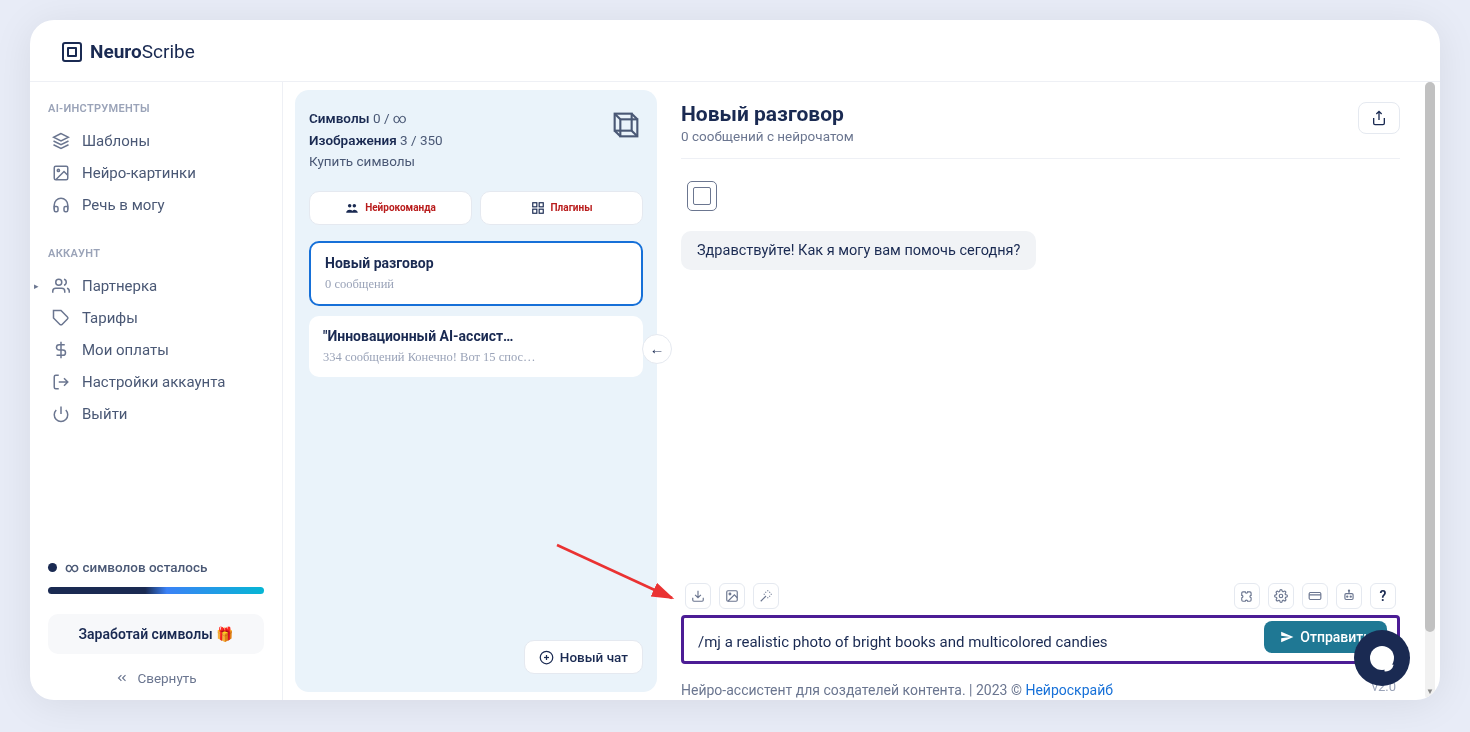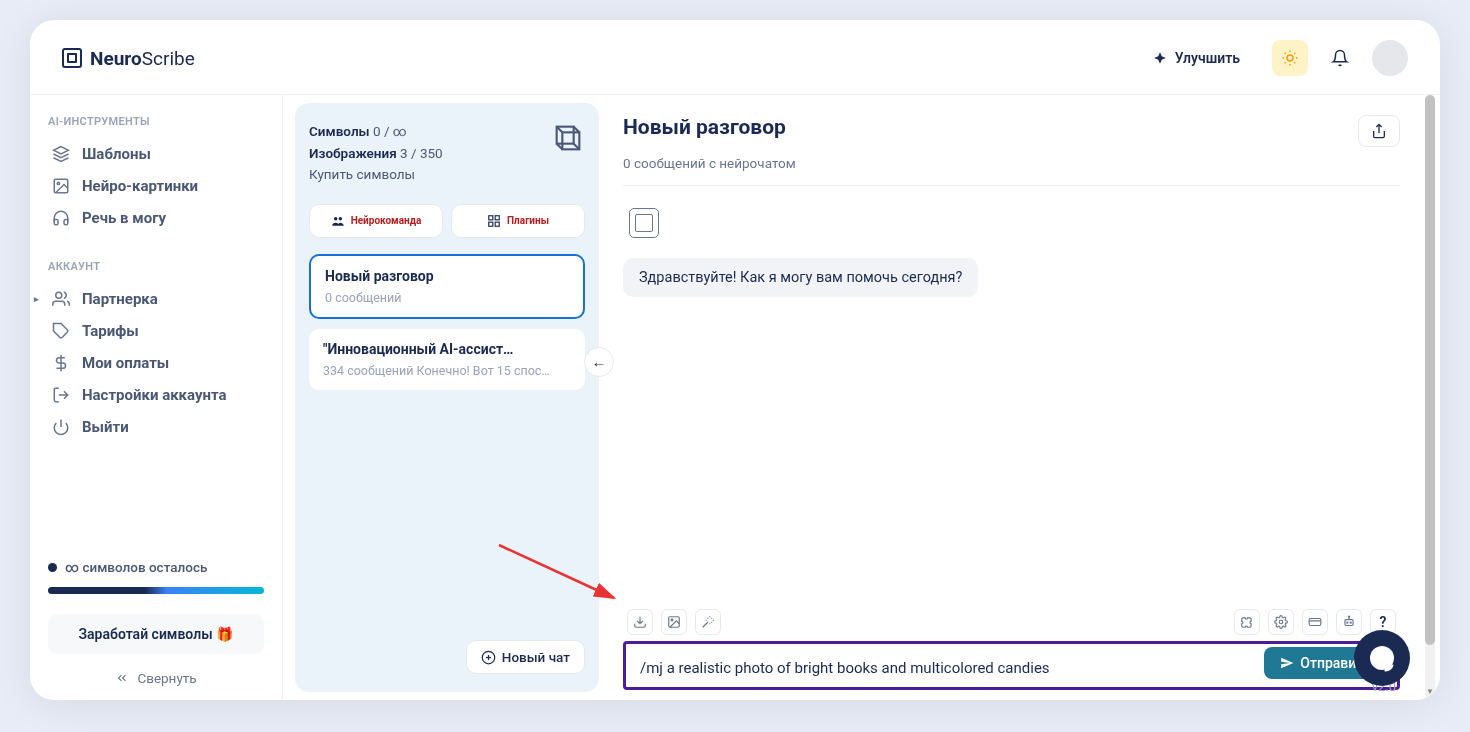--- a/index.html
+++ b/index.html
@@ -21,54 +21,54 @@
 
 
 .body { display: flex; flex: 1; min-height: 0; position: relative; }
 .scroll-track { position: absolute; right: 5px; top: 0; bottom: 0; width: 10px; background: #f1f1f1; border-radius: 5px; }
 .scroll-thumb { position: absolute; right: 5px; top: 0; width: 10px; height: 550px; background: #c1c1c1; border-radius: 5px; }
 .scroll-arrow { position: absolute; right: 5px; width: 10px; height: 14px; display: flex; align-items: center; justify-content: center; color: #888; font-size: 8px; }
 
 
 .sidebar { width: 253px; border-right: 1px solid #eef0f5; padding: 20px 18px 14px; display: flex; flex-direction: column; }
 .section-label { font-size: 11px; font-weight: 600; color: #9aa3b8; letter-spacing: 0.3px; margin-bottom: 10px; }
-.nav-item { display: flex; align-items: center; gap: 12px; padding: 7px 4px; font-size: 15px; color: #4a5875; cursor: pointer; font-weight: 700; position: relative; }
+.nav-item { display: flex; align-items: center; gap: 12px; padding: 7px 4px; font-size: 15px; color: #4a5875; cursor: pointer; font-weight: 400; position: relative; }
 .nav-item.active { color: #1670d8; }
 .nav-item .icon { width: 18px; height: 18px; display: inline-flex; align-items: center; justify-content: center; color: #6b7690; }
 .nav-item.active .icon { color: #1670d8; }
 .acc-sect { margin-top: 26px; }
 .expand-caret { position: absolute; left: -14px; font-size: 9px; color: #6b7690; }
 .credits-bar { margin-top: auto; }
 .credits-row { display: flex; align-items: center; gap: 8px; font-size: 13.5px; color: #4a5875; font-weight: 500; }
 .dot { width: 9px; height: 9px; border-radius: 50%; background: #1a2a52; }
 .progress { height: 7px; background: linear-gradient(90deg, #1a2a52 0%, #1a2a52 45%, #3b82f6 55%, #06b6d4 100%); border-radius: 4px; margin-top: 12px; }
 .earn-btn { margin-top: 20px; background: #f7f8fa; border: none; border-radius: 10px; padding: 12px 20px; font-size: 14px; font-weight: 600; color: #1a2a52; width: 100%; cursor: pointer; }
 .collapse { display: flex; align-items: center; gap: 8px; font-size: 13.5px; color: #6b7690; margin-top: 16px; cursor: pointer; justify-content: center; }
 
 
-.midpanel { width: 304px; background: #eaf3fa; border-radius: 14px; margin: 8px 0 8px 12px; padding: 18px 14px; display: flex; flex-direction: column; position: relative; }
+.midpanel { width: 362px; background: #eaf3fa; border-radius: 14px; margin: 8px 0 8px 12px; padding: 18px 14px; display: flex; flex-direction: column; position: relative; }
 .usage-card { display: flex; justify-content: space-between; align-items: flex-start; margin-bottom: 18px; }
 .usage-text { font-size: 13.5px; color: #4a5875; line-height: 1.6; }
 .usage-text b { font-weight: 600; color: #1a2a52; }
 .usage-text .link { color: #4a5875; }
 .cube-icon { width: 34px; height: 34px; color: #4a5875; }
 .mid-tabs { display: flex; gap: 8px; margin-bottom: 16px; }
 .mid-tab { flex: 1; background: #fff; border: 1px solid #e5e9f0; border-radius: 10px; padding: 9px 8px; font-size: 10px; color: #b91c1c; display: flex; align-items: center; justify-content: center; gap: 6px; cursor: pointer; font-weight: 700; }
 .chat-card { background: #fff; border-radius: 10px; padding: 12px 14px; margin-bottom: 10px; cursor: pointer; }
 .chat-card.active { border: 2px solid #1670d8; }
 .chat-title { font-size: 14px; font-weight: 700; color: #1a2a52; margin-bottom: 6px; white-space: nowrap; overflow: hidden; text-overflow: ellipsis; }
-.chat-sub { font-size: 12.5px; color: #9aa3b8; white-space: nowrap; overflow: hidden; text-overflow: ellipsis; }
+.chat-sub { font-size: 12.5px; color: #9aa3b8; white-space: nowrap; overflow: hidden; text-overflow: ellipsis; font-family: Liberation Serif, serif; }
 .new-chat-btn { margin-top: auto; align-self: flex-end; background: #fff; border: 1px solid #e5e9f0; border-radius: 10px; padding: 8px 14px; font-size: 13.5px; color: #1a2a52; display: flex; align-items: center; gap: 6px; cursor: pointer; font-weight: 500; }
 .panel-toggle { position: absolute; right: -15px; top: 244px; width: 30px; height: 30px; border-radius: 50%; background: #fff; border: 1px solid #e5e9f0; display: flex; align-items: center; justify-content: center; cursor: pointer; font-size: 15px; color: #1a2a52; z-index: 5; }
 
 
 .chat-area { flex: 1; display: flex; flex-direction: column; padding: 10px 40px 0 24px; position: relative; min-width: 0; }
 .chat-head { display: flex; justify-content: space-between; align-items: flex-start; padding: 10px 0 14px; border-bottom: 1px solid #eef0f5; }
 .chat-head h1 { font-size: 21px; font-weight: 700; color: #1a2a52; }
-.chat-head p { font-size: 13.5px; color: #6b7690; margin-top: 16px; }
+.chat-head p { font-size: 13.5px; color: #6b7690; margin-top: 2px; }
 .share-btn { border: 1px solid #e5e9f0; border-radius: 8px; padding: 7px 12px; background: #fff; cursor: pointer; color: #1a2a52; }
 .messages { flex: 1; padding: 22px 0 0 0; }
 .bot-avatar { width: 30px; height: 30px; border: 1.5px solid #6b7690; border-radius: 5px; position: relative; margin: 0 0 16px 6px; display: inline-block; }
 .bot-avatar::after { content: ''; position: absolute; inset: 5px; border: 1.5px solid #6b7690; border-radius: 2px; }
 .msg-bubble { background: #f1f3f6; border-radius: 10px; padding: 11px 16px; font-size: 14.5px; color: #1a2a52; display: inline-block; max-width: 480px; }
 .input-toolbar { display: flex; justify-content: space-between; margin-bottom: 6px; padding: 0 4px; }
 .tb-group { display: flex; gap: 8px; }
 .tb-btn { width: 26px; height: 26px; border: 1px solid #e5e9f0; border-radius: 6px; background: #fff; cursor: pointer; color: #6b7690; display: flex; align-items: center; justify-content: center; font-size: 13px; }
 .tb-help { width: 26px; height: 26px; border: 1px solid #e5e9f0; border-radius: 6px; display: flex; align-items: center; justify-content: center; font-size: 14px; color: #1a2a52; font-weight: 600; cursor: pointer; }
 .input-box { border: 3px solid #4c1d95; border-radius: 4px; padding: 14px 14px 10px; position: relative; margin-bottom: 10px; }
@@ -86,40 +86,20 @@
 </head>
 <body>
 
 <div class="app-window">
 
   <div class="header">
     <div class="logo">
       <span class="logo-icon"></span>
       <span><span>Neuro</span><span class="light">Scribe</span></span>
     </div>
-    <div class="header-actions">
-      <button class="upgrade-btn">
-        <svg width="14" height="14" viewBox="0 0 24 24" fill="#1a2a52">
-            <path d="M12 2L9 9l-7 3 7 3 3 7 3-7 7-3-7-3z"></path>
-          </svg>
-        <span>Улучшить</span>
-      </button>
-      <div class="hdr-icon theme-icon">
-        <svg width="18" height="18" viewBox="0 0 24 24" fill="none" stroke="#f59e0b" stroke-width="2">
-            <circle cx="12" cy="12" r="4"></circle>
-            <path d="M12 2v2M12 20v2M4.93 4.93l1.41 1.41M17.66 17.66l1.41 1.41M2 12h2M20 12h2M4.93 19.07l1.41-1.41M17.66 6.34l1.41-1.41"></path>
-          </svg>
-      </div>
-      <div class="hdr-icon">
-        <svg width="18" height="18" viewBox="0 0 24 24" fill="none" stroke="#1a2a52" stroke-width="2">
-            <path d="M18 8A6 6 0 006 8c0 7-3 9-3 9h18s-3-2-3-9M13.7 21a2 2 0 01-3.4 0"></path>
-          </svg>
-      </div>
-      <div class="avatar"></div>
-    </div>
   </div>
 
   <div class="body">
 
     <div class="sidebar">
       <div class="section-label">AI-ИНСТРУМЕНТЫ</div>
       <div class="nav-item">
         <span class="icon">
             <svg width="18" height="18" viewBox="0 0 24 24" fill="none" stroke="currentColor" stroke-width="2">
               <polygon points="12 2 2 7 12 12 22 7 12 2"></polygon>
@@ -353,20 +333,23 @@
       <div class="input-box">
         <input class="input-text" value="/mj a realistic photo of bright books and multicolored candies" style="">
         <button class="send-btn">
           <svg width="14" height="14" viewBox="0 0 24 24" fill="#fff">
               <path d="M2 21l21-9L2 3v7l15 2-15 2z"></path>
             </svg>
           <span>Отправить</span>
         </button>
       </div>
 
+      <div class="footer">
+        <span>Нейро-ассистент для создателей контента.  | 2023 © </span><a href="#">Нейроскрайб</a>
+      </div>
       <div class="version">v2.0</div>
     </div>
 
     <div class="scroll-track"></div>
     <div class="scroll-thumb"></div>
     <div class="scroll-arrow" style="bottom:2px">▼</div>
 
     <div class="fab">
       <div class="fab-bubble"></div>
     </div>

